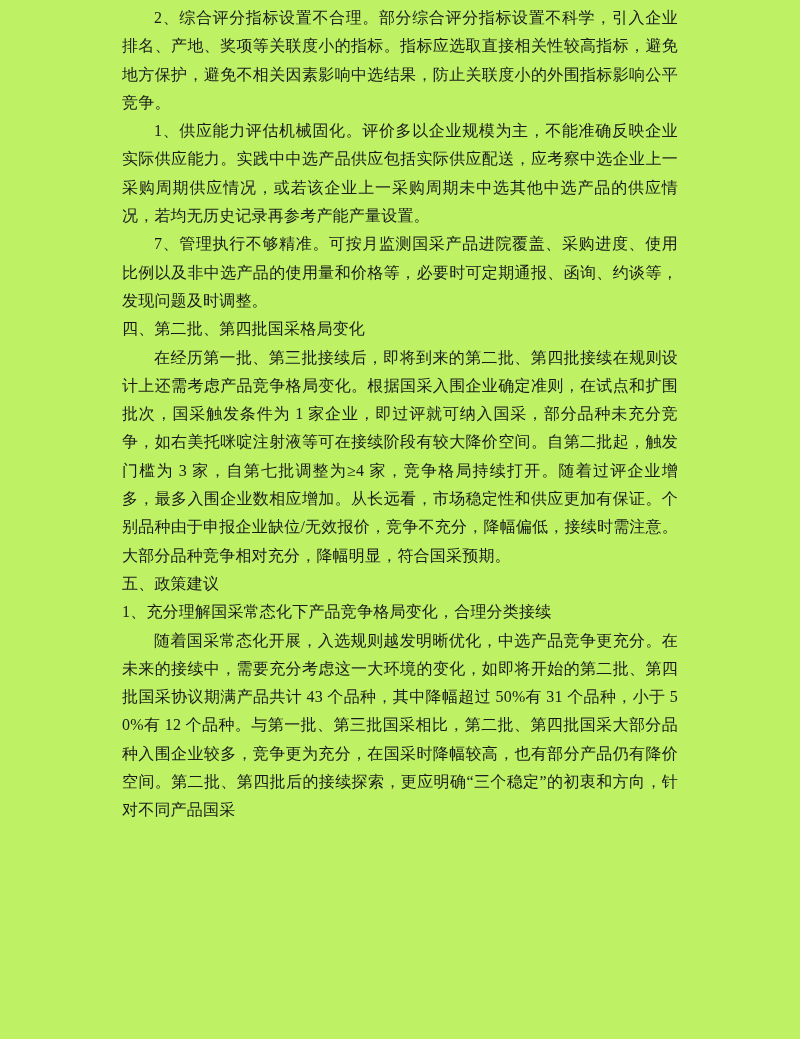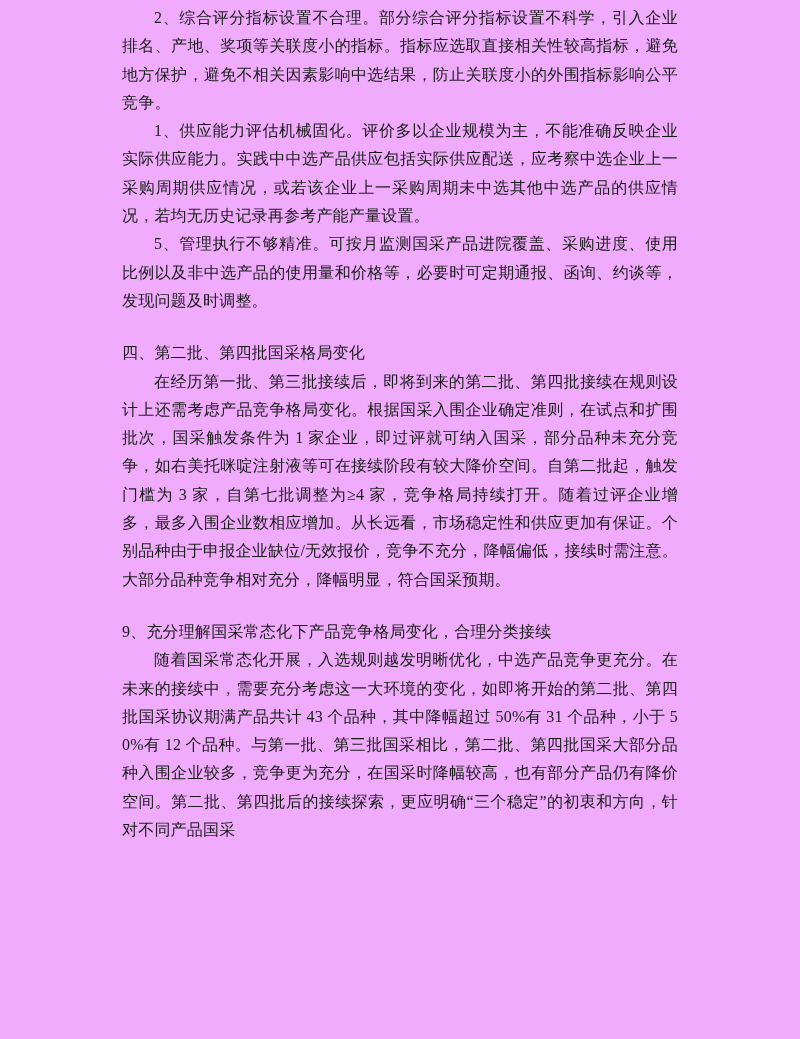--- a/index.html
+++ b/index.html
@@ -8,45 +8,45 @@
     background: #ffffff;
   }
   body {
     height: 1039px;
     overflow: hidden;
     font-family: "Liberation Serif", "DejaVu Serif", serif;
   }
   .page {
     width: 800px;
     height: 1039px;
-    background: #f0abfc;
+    background: #bef264;
     padding: 4px 122px 0 122px;
   }
   .doc p {
     font-size: 16px;
     line-height: 28.3px;
     color: #1a1a1a;
     text-align: justify;
     letter-spacing: 0.2px;
     word-break: break-all;
   }
   .doc p.body {
     text-indent: 2em;
   }
   .doc p.heading {
     text-indent: 0;
-    margin-top: 24px;
   }
 </style>
 </head>
 <body>
 
 <div class="page">
   <div class="doc">
     <p class="body">2、综合评分指标设置不合理。部分综合评分指标设置不科学，引入企业排名、产地、奖项等关联度小的指标。指标应选取直接相关性较高指标，避免地方保护，避免不相关因素影响中选结果，防止关联度小的外围指标影响公平竞争。</p>
     <p class="body">1、供应能力评估机械固化。评价多以企业规模为主，不能准确反映企业实际供应能力。实践中中选产品供应包括实际供应配送，应考察中选企业上一采购周期供应情况，或若该企业上一采购周期未中选其他中选产品的供应情况，若均无历史记录再参考产能产量设置。</p>
-    <p class="body">5、管理执行不够精准。可按月监测国采产品进院覆盖、采购进度、使用比例以及非中选产品的使用量和价格等，必要时可定期通报、函询、约谈等，发现问题及时调整。</p>
+    <p class="body">7、管理执行不够精准。可按月监测国采产品进院覆盖、采购进度、使用比例以及非中选产品的使用量和价格等，必要时可定期通报、函询、约谈等，发现问题及时调整。</p>
     <p class="heading">四、第二批、第四批国采格局变化</p>
     <p class="body">在经历第一批、第三批接续后，即将到来的第二批、第四批接续在规则设计上还需考虑产品竞争格局变化。根据国采入围企业确定准则，在试点和扩围批次，国采触发条件为 1 家企业，即过评就可纳入国采，部分品种未充分竞争，如右美托咪啶注射液等可在接续阶段有较大降价空间。自第二批起，触发门槛为 3 家，自第七批调整为≥4 家，竞争格局持续打开。随着过评企业增多，最多入围企业数相应增加。从长远看，市场稳定性和供应更加有保证。个别品种由于申报企业缺位/无效报价，竞争不充分，降幅偏低，接续时需注意。大部分品种竞争相对充分，降幅明显，符合国采预期。</p>
-    <p class="heading">9、充分理解国采常态化下产品竞争格局变化，合理分类接续</p>
+    <p class="heading">五、政策建议</p>
+    <p class="heading">1、充分理解国采常态化下产品竞争格局变化，合理分类接续</p>
     <p class="body">随着国采常态化开展，入选规则越发明晰优化，中选产品竞争更充分。在未来的接续中，需要充分考虑这一大环境的变化，如即将开始的第二批、第四批国采协议期满产品共计 43 个品种，其中降幅超过 50%有 31 个品种，小于 50%有 12 个品种。与第一批、第三批国采相比，第二批、第四批国采大部分品种入围企业较多，竞争更为充分，在国采时降幅较高，也有部分产品仍有降价空间。第二批、第四批后的接续探索，更应明确“三个稳定”的初衷和方向，针对不同产品国采</p>
   </div>
 </div>
 
 </body></html>

